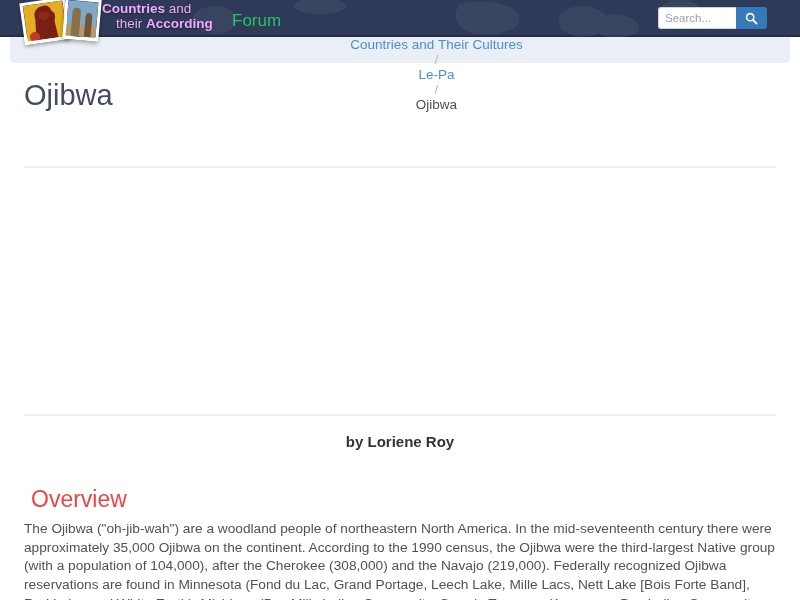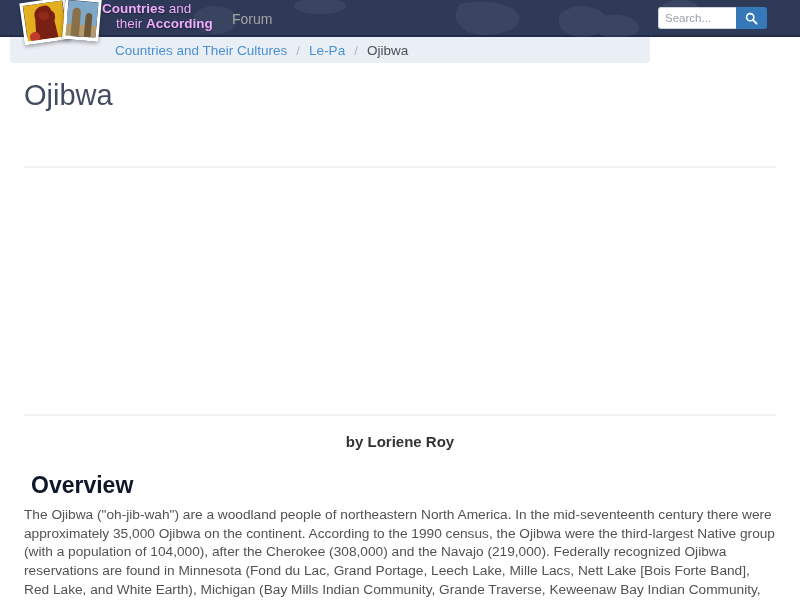--- a/index.html
+++ b/index.html
@@ -15,48 +15,48 @@
   .logo-photo { position: absolute; border: 3px solid #ffffff; box-shadow: 0 2px 4px rgba(0,0,0,.35); }
   .logo-photo.left { left: 0; top: 4px; width: 46px; height: 42px; transform: rotate(-8deg); }
   .logo-photo.right { left: 42px; top: 2px; width: 36px; height: 42px; transform: rotate(5deg); }
   .logo-photo svg { display: block; width: 100%; height: 100%; }
 
   .logo-text { position: absolute; left: 80px; top: 5px; color: #f0abfc; font-size: 13.5px;
     line-height: 15px; text-shadow: 0 1px 2px rgba(0,0,0,.4); white-space: nowrap; }
   .logo-text .l2 { margin-left: 14px; }
   .logo-text b { font-weight: bold; }
 
-  .forum-link { position: absolute; left: 232px; top: 11px; color: #a3a3a3; font-size: 14px;
+  .forum-link { position: absolute; left: 232px; top: 11px; color: #22c55e; font-size: 17px;
     text-decoration: none; cursor: pointer; }
 
   .search-group { position: absolute; left: 658px; top: 7px; height: 22px; display: flex; }
   .search-input { width: 78px; height: 22px; border: 1px solid #cfd4dc; border-right: none;
     border-radius: 3px 0 0 3px; padding: 9px 6px; font-size: 11.5px; color: #555;
     font-family: "Liberation Sans", sans-serif; outline: none; }
   .search-input::placeholder { color: #9aa0a8; }
   .search-button { width: 31px; height: 22px; background: #3579b8; border: none;
     border-radius: 0 3px 3px 0; display: flex; align-items: center; justify-content: center; cursor: pointer; }
 
   
-  .breadcrumb-bar { position: relative; margin: 0 10px; width: 640px; height: 26px;
+  .breadcrumb-bar { position: relative; margin: 0 10px; width: 780px; height: 26px;
     background: #eaeef5; border-radius: 0 0 4px 4px; display: flex; align-items: center;
-    padding-left: 105px; font-size: 13.5px; z-index: 2; }
+    padding-left: 73px; font-size: 13.5px; z-index: 2; flex-direction: column; }
   .breadcrumb-bar a { color: #4a90d2; text-decoration: none; cursor: pointer; }
   .crumb-sep { color: #b4bac4; margin: 0 9px; }
   .crumb-current { color: #4a4f5a; }
 
   
   .content { margin: 0 24px; width: 752px; }
   .page-title { margin-top: 15px; font-size: 29px; font-weight: 400; color: #424b60; line-height: 34px; }
   .rule { border: none; border-top: 2px solid #f1f1f1; height: 0; width: 752px; }
   .rule.one { margin-top: 54px; }
   .ad-slot { height: 246px; }
   .byline { margin-top: 17px; font-size: 15px; font-weight: bold; color: #333333; text-align: center; }
-  .section-heading { margin-top: 22px; padding-left: 7px; font-size: 23px; font-weight: 700;
-    color: #0f172a; line-height: 27px; }
+  .section-heading { margin-top: 36px; padding-left: 7px; font-size: 23px; font-weight: 400;
+    color: #ef4444; line-height: 27px; }
   .article-paragraph { margin-top: 7px; font-size: 13.7px; line-height: 18.7px; color: #525252;
     text-align: left; }
 </style>
 </head>
 <body>
 
 <div class="site-header">
   <svg class="map-decor" viewBox="0 0 800 37">
     <g fill="#ffffff" opacity="0.055">
       <ellipse cx="215" cy="20" rx="22" ry="14"></ellipse>

